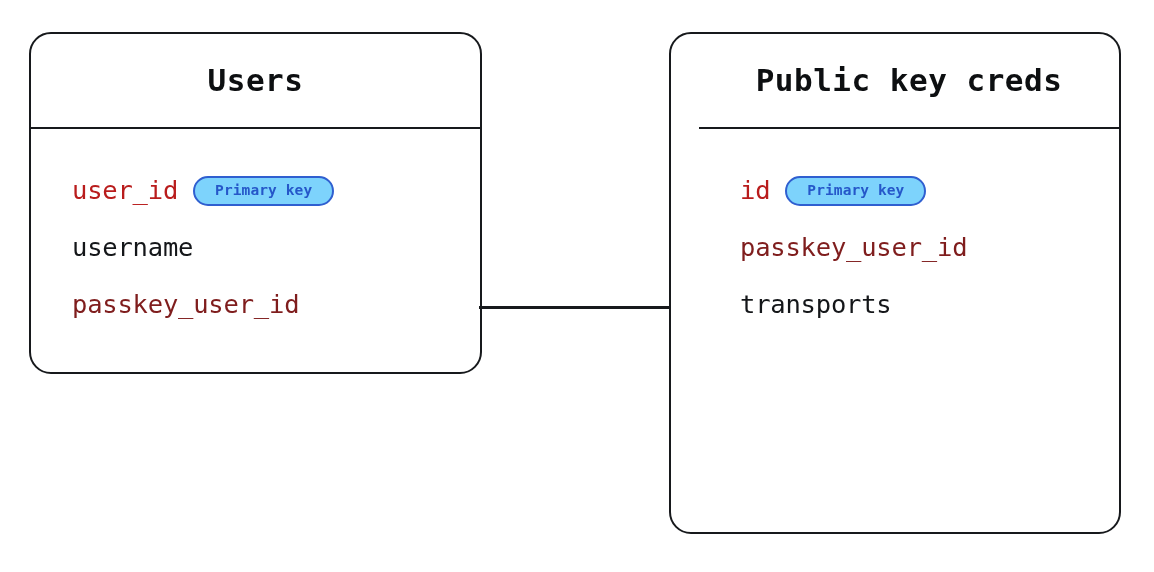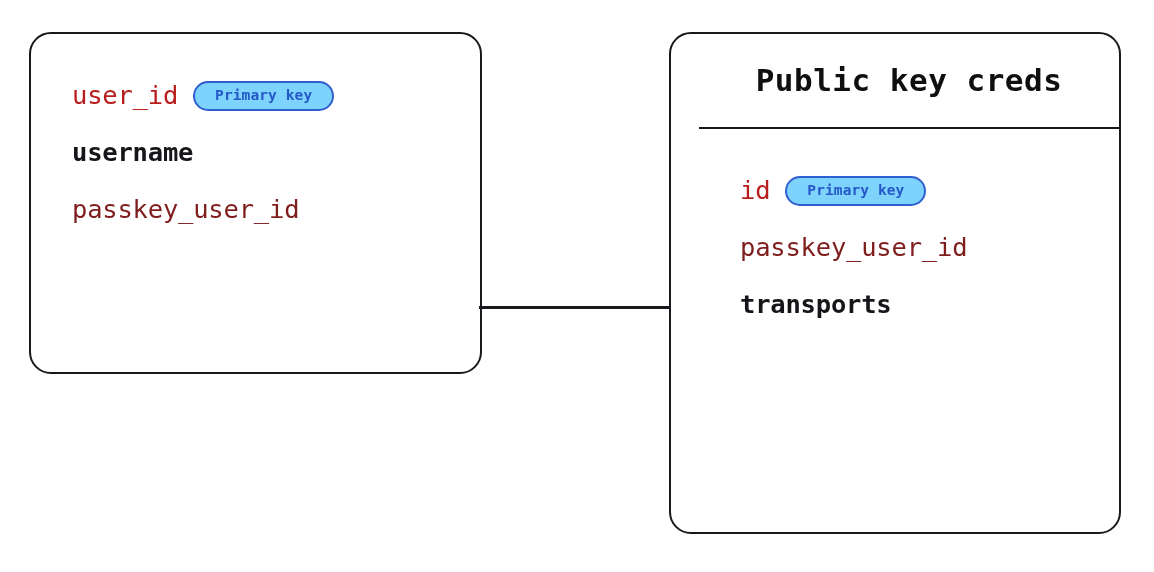--- a/index.html
+++ b/index.html
@@ -85,21 +85,21 @@
   .field-name {
     font-family: "DejaVu Sans Mono", monospace;
     font-size: 25.5px;
     line-height: 1;
     color: #141619;
     letter-spacing: -0.2px;
   }
 
   .field-name.accent-blue { color: #b91c1c; }
   .field-name.accent-orange { color: #7f1d1d; }
-  .field-name.accent-default { color: #141619; font-weight: bold; }
+  .field-name.accent-default { color: #141619; }
 
   
   .pk-badge {
     margin-left: 15px;
     display: inline-flex;
     align-items: center;
     justify-content: center;
     box-sizing: border-box;
     height: 30px;
     padding: 0 20px;
@@ -127,20 +127,23 @@
     height: 2.6px;
     background: #17191c;
   }
 </style>
 </head>
 <body>
 
 <div id="diagram-canvas">
 
   <div class="entity" id="entity-users">
+    <div class="entity-header">
+      <div class="entity-title">Users</div>
+    </div>
     <div class="entity-fields">
 
       <div class="field-row">
         <span class="field-name accent-blue">user_id</span>
         <span class="pk-badge">
           <span class="pk-badge-label">Primary key</span>
         </span>
       </div>
 
       <div class="field-row">

